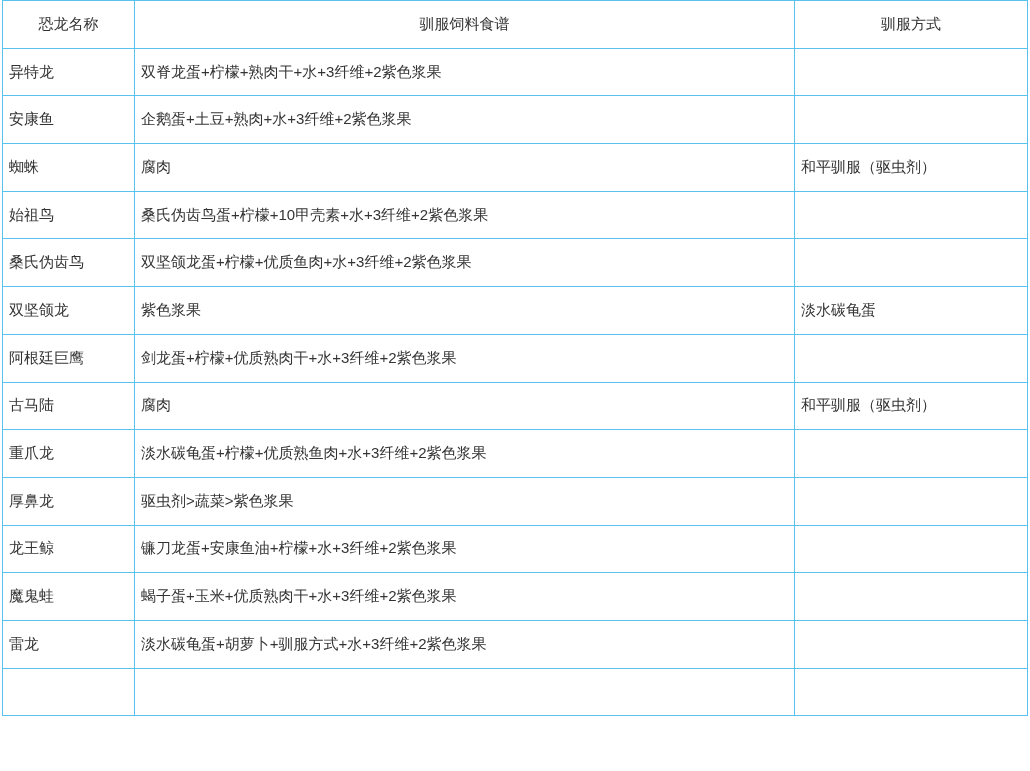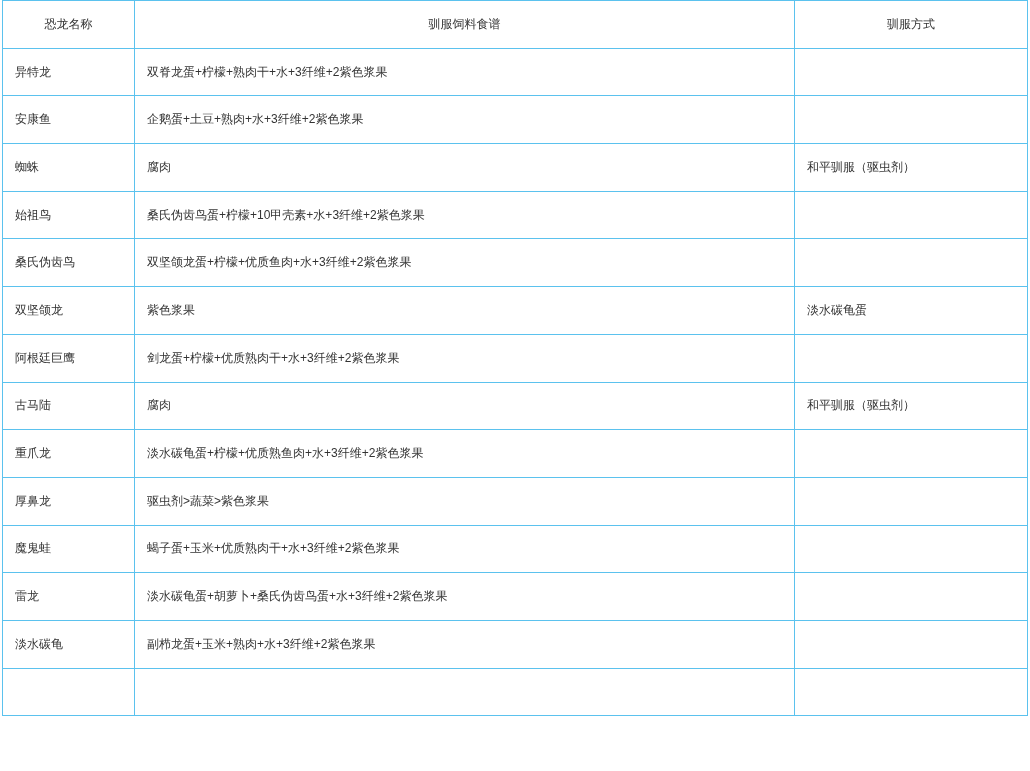--- a/index.html
+++ b/index.html
@@ -31,23 +31,23 @@
     table-layout: fixed;
     width: 1025px;
   }
   table.taming-table col.c1 { width: 132px; }
   table.taming-table col.c2 { width: 660px; }
   table.taming-table col.c3 { width: 233px; }
   table.taming-table th,
   table.taming-table td {
     border: 1px solid var(--border-color);
     height: 47.7px;
-    padding: 0 12px;
+    padding: 0 6px;
     vertical-align: middle;
-    font-size: 12px;
+    font-size: 15px;
     font-weight: normal;
     color: var(--text-color);
     white-space: nowrap;
     overflow: hidden;
   }
 </style>
 </head>
 <body>
 
 <div class="table-wrap">
@@ -109,32 +109,32 @@
     <td>重爪龙</td>
     <td>淡水碳龟蛋+柠檬+优质熟鱼肉+水+3纤维+2紫色浆果</td>
     <td></td>
   </tr>
         <tr>
     <td>厚鼻龙</td>
     <td>驱虫剂&gt;蔬菜&gt;紫色浆果</td>
     <td></td>
   </tr>
         <tr>
+    <td>龙王鲸</td>
+    <td>镰刀龙蛋+安康鱼油+柠檬+水+3纤维+2紫色浆果</td>
+    <td></td>
+  </tr>
+        <tr>
     <td>魔鬼蛙</td>
     <td>蝎子蛋+玉米+优质熟肉干+水+3纤维+2紫色浆果</td>
     <td></td>
   </tr>
         <tr>
     <td>雷龙</td>
-    <td>淡水碳龟蛋+胡萝卜+桑氏伪齿鸟蛋+水+3纤维+2紫色浆果</td>
-    <td></td>
-  </tr>
-        <tr>
-    <td>淡水碳龟</td>
-    <td>副栉龙蛋+玉米+熟肉+水+3纤维+2紫色浆果</td>
+    <td>淡水碳龟蛋+胡萝卜+驯服方式+水+3纤维+2紫色浆果</td>
     <td></td>
   </tr>
         <tr>
     <td></td>
     <td></td>
     <td></td>
   </tr>
       </tbody>
   </table>
 </div>

